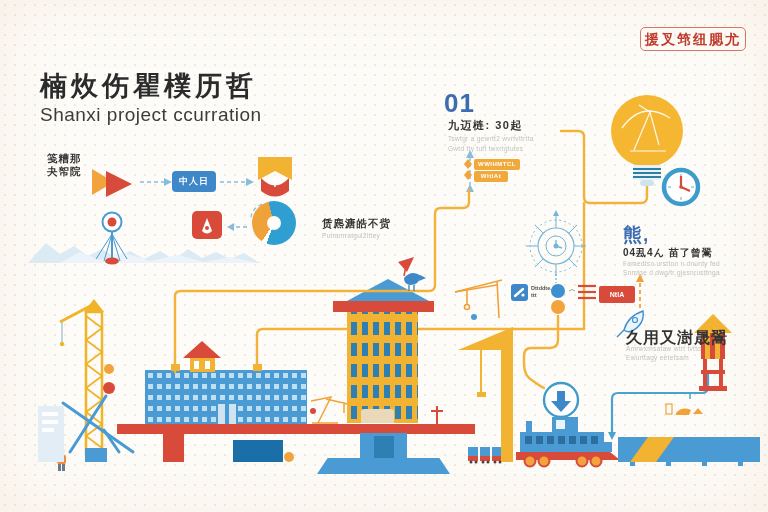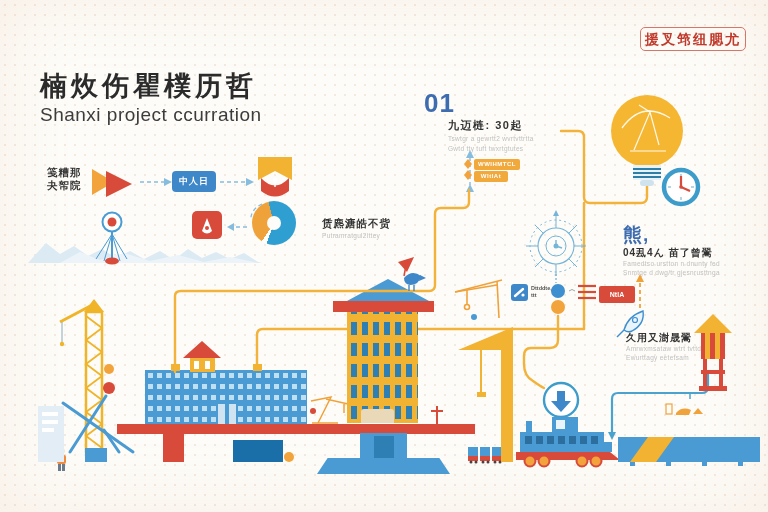--- a/index.html
+++ b/index.html
@@ -10,37 +10,37 @@
     box-shadow:inset 0 0 70px rgba(228,178,150,.18);}
   .abs{position:absolute;}
   svg{display:block;}
   
   .title{left:40px;top:68px;font-size:27px;font-weight:800;letter-spacing:4px;color:#2b2b2b;z-index:6;}
   .subtitle{left:40px;top:104px;font-size:19px;font-weight:400;letter-spacing:.5px;color:#3c3c3c;z-index:6;}
   .badge{left:640px;top:27px;width:104px;height:22px;border:1.5px solid #d4776a;border-radius:5px;
     color:#c0392b;font-size:14px;font-weight:700;letter-spacing:2px;text-align:center;line-height:22px;z-index:6;}
   .lbl-sm{font-size:10.5px;font-weight:700;color:#333;line-height:13px;letter-spacing:1px;z-index:6;}
   .lbl-sub{font-size:6.5px;color:#c0c0c0;letter-spacing:.3px;z-index:6;margin-top:2px;}
-  .src-label{left:47px;top:166px;}
+  .src-label{left:47px;top:152px;}
   .shield-label{left:322px;top:166px;width:110px;}
   .pie-label{left:322px;top:217px;width:110px;}
   .gateway{left:172px;top:171px;width:44px;height:21px;background:#3e87c9;border-radius:4px;
     color:#fff;font-size:9px;font-weight:700;text-align:center;line-height:21px;letter-spacing:1px;z-index:6;}
   .step-num{font-weight:800;color:#3e6cb0;z-index:6;letter-spacing:1px;}
-  .s1-num{left:424px;top:88px;font-size:26px;}
+  .s1-num{left:444px;top:88px;font-size:26px;}
   .s1-head{left:448px;top:119px;font-size:11px;letter-spacing:1.5px;}
   .s1-desc{left:448px;top:134px;line-height:9.5px;}
   .pill{background:#f2a93b;border-radius:2px;color:#fff;font-size:6px;font-weight:700;
     text-align:center;line-height:11px;height:11px;letter-spacing:.5px;z-index:6;}
   .pill1{left:474px;top:159px;width:46px;}
   .pill2{left:474px;top:171px;width:34px;}
   .s2-num{left:623px;top:222px;font-size:19px;}
   .s2-head{left:623px;top:246px;font-size:10px;letter-spacing:1px;}
   .s2-desc{left:623px;top:259px;line-height:9px;}
-  .s3-head{left:626px;top:331px;font-size:10px;letter-spacing:1px;}
+  .s3-head{left:626px;top:331px;font-size:16px;letter-spacing:1px;}
   .s3-desc{left:626px;top:344px;line-height:9px;}
   .node-label{left:531px;top:285px;font-size:5.5px;font-weight:700;color:#555;line-height:7px;z-index:6;}
   .red-tag{left:599px;top:286px;width:36px;height:17px;background:#d84a3a;border-radius:2px;
     color:#fff;font-size:7px;font-weight:700;text-align:center;line-height:17px;z-index:6;}
   .mini-box{left:511px;top:284px;width:17px;height:17px;background:#3e87c9;border-radius:3px;z-index:6;}
   
   .bldg-left{left:145px;top:370px;width:162px;height:56px;z-index:3;
     background-color:#4a9bd3;
     background-image:
       repeating-linear-gradient(0deg,#4a9bd3 0 4px,transparent 4px 9px,#4a9bd3 9px 11px),

